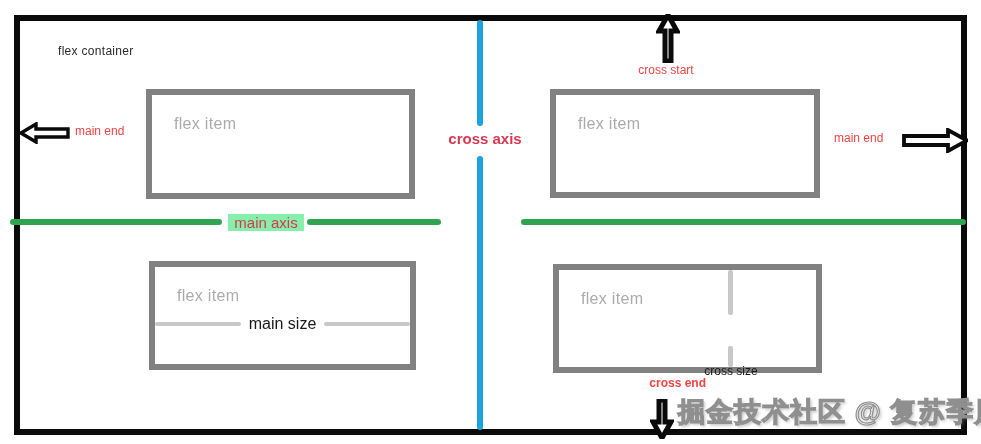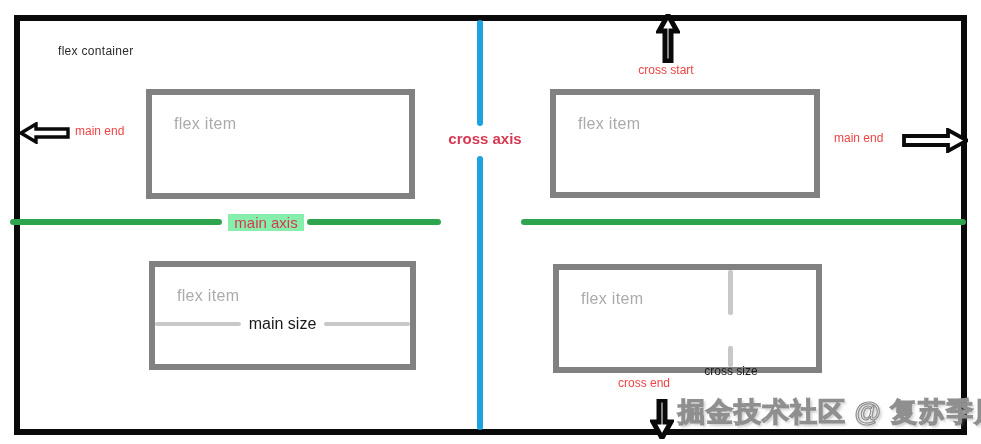--- a/index.html
+++ b/index.html
@@ -140,21 +140,21 @@
 
   .dir-label {
     position: absolute;
     font-size: 12px;
     color: #ef4444;
     white-space: nowrap;
   }
   .main-end-left-pos  { left: 75px;  top: 124px; }
   .main-end-right-pos { left: 834px; top: 131px; }
   .cross-start-pos    { left: 622px; top: 63px;  width: 88px; text-align: center; }
-  .cross-end-pos      { left: 618px; top: 376px; width: 88px; text-align: left; }
+  .cross-end-pos      { left: 618px; top: 376px; width: 88px; text-align: right; font-weight: bold; }
 
   
   .watermark {
     position: absolute;
     left: 678px; top: 394px;
     z-index: 4;
     font-size: 27px;
     font-weight: bold;
     letter-spacing: 1px;
     color: #f1f1f1;

